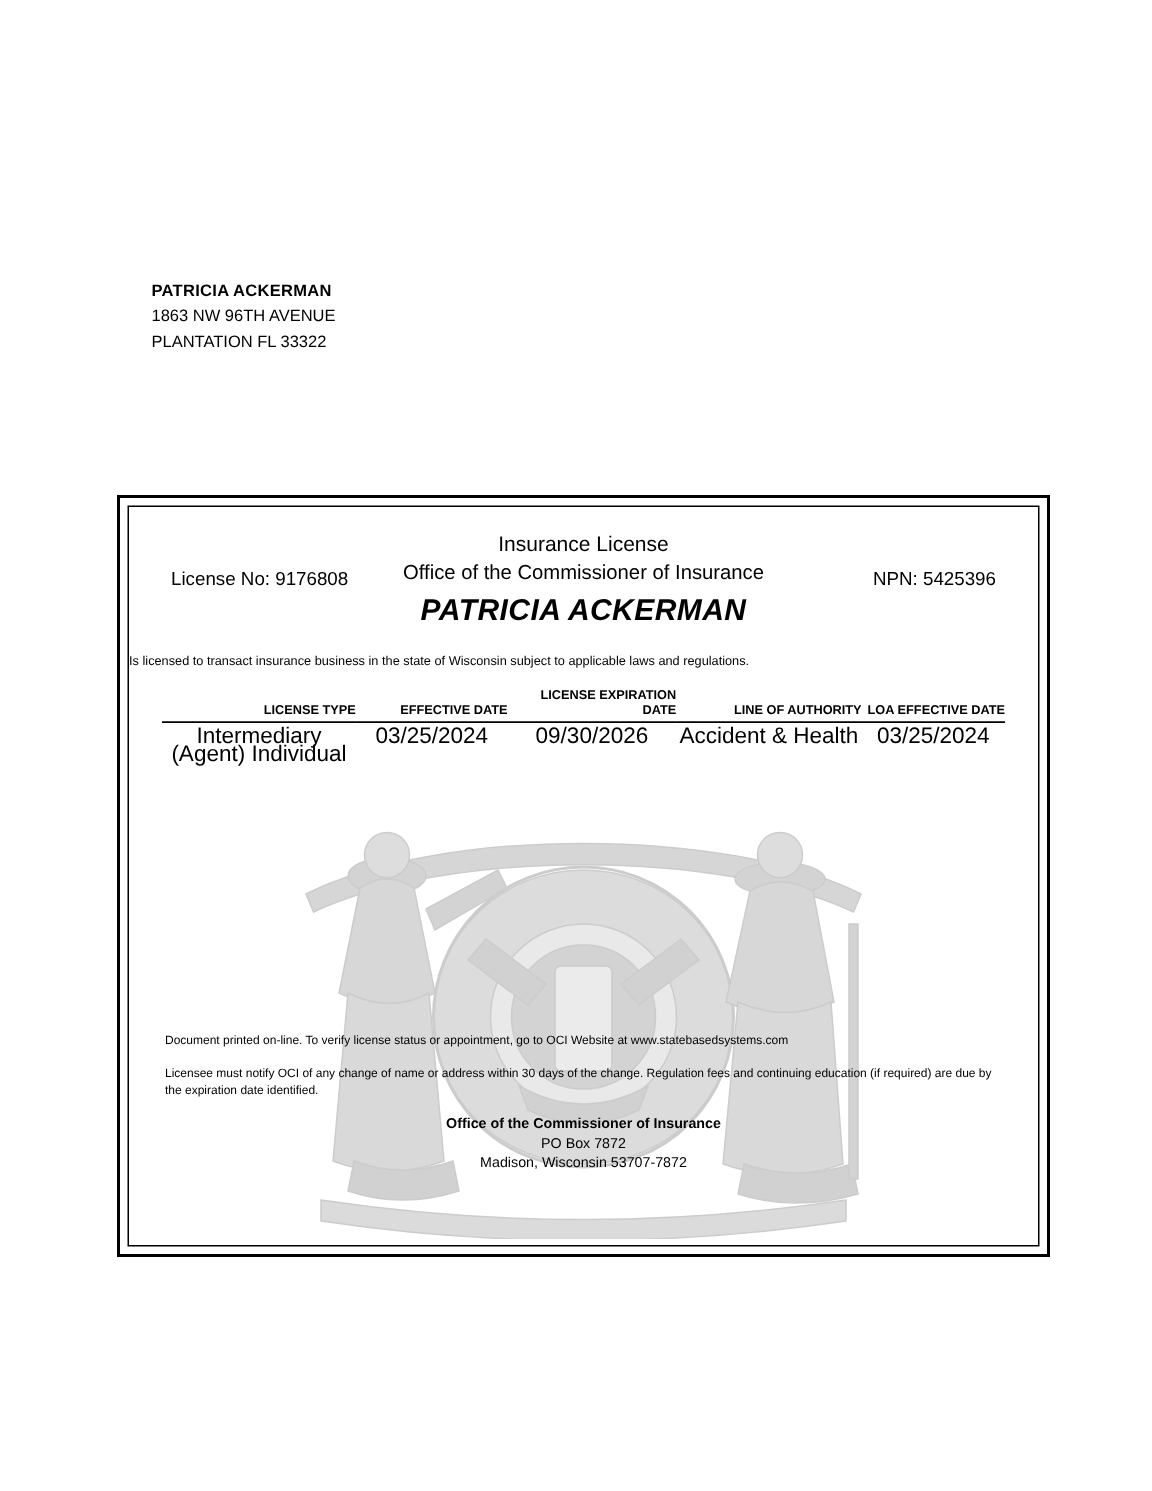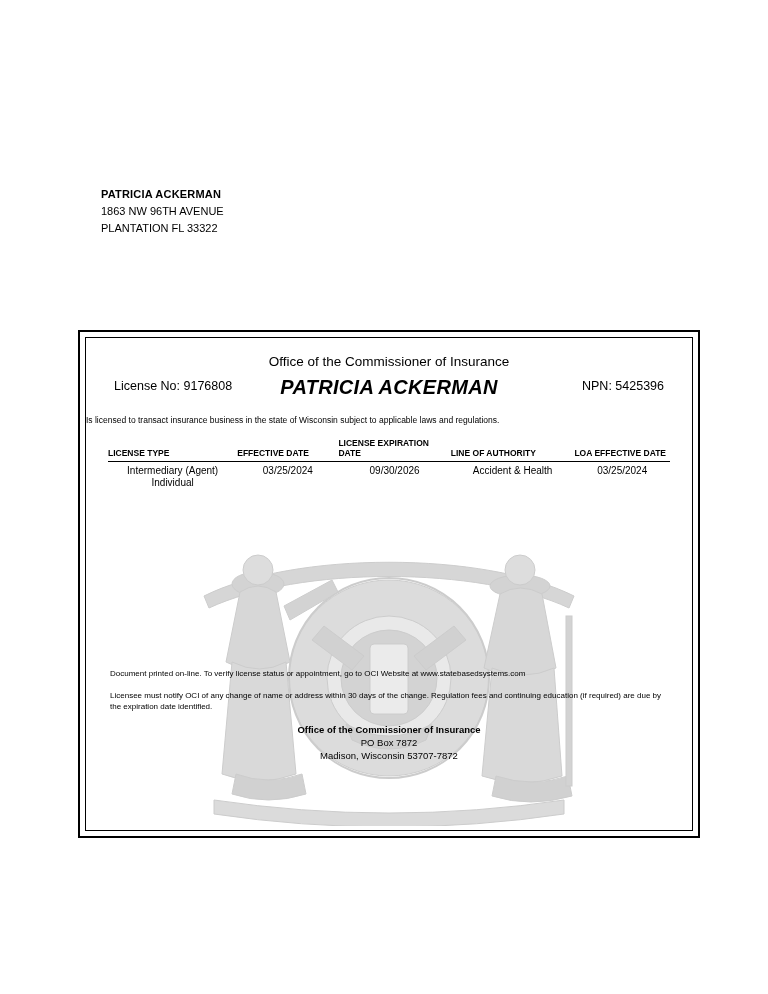--- a/index.html
+++ b/index.html
@@ -125,27 +125,27 @@
     width: 100%;
     border-collapse: collapse;
     font-size: 9.5px;
   }
   table.lic th {
     font-size: 8.5px;
     font-weight: bold;
     line-height: 10px;
     padding: 0 0 3px 0;
     vertical-align: bottom;
-    text-align: left;
+    text-align: right;
   }
   table.lic thead tr {
     border-bottom: 1px solid #000;
   }
   table.lic td {
-    font-size: 10px;
+    font-size: 15px;
     line-height: 12px;
     text-align: center;
     padding-top: 3px;
     vertical-align: top;
   }
   .col-type { width: 23%; }
   .col-eff { width: 18%; }
   .col-exp { width: 20%; }
   .col-loa { width: 22%; }
   .col-loaeff { width: 17%; margin-left: 11px; }
@@ -214,20 +214,21 @@
 
         <path d="M40 334 q175 26 350 0 l0 14 q-175 26 -350 0 Z" fill="#b0b0b0"></path>
       </g>
     </svg>
 
     <div class="content">
 
       <div class="hdr">
         <div class="lic-no">License No: 9176808</div>
         <div class="npn">NPN: 5425396</div>
+        <div class="sub">Insurance License</div>
         <div class="office">Office of the Commissioner of Insurance</div>
         <div class="licensee-name">PATRICIA ACKERMAN</div>
       </div>
 
       <div class="statement">Is licensed to transact insurance business in the state of Wisconsin subject to applicable laws and regulations.</div>
 
       <div class="table-wrap">
         <table class="lic">
           <thead>
             <tr>

